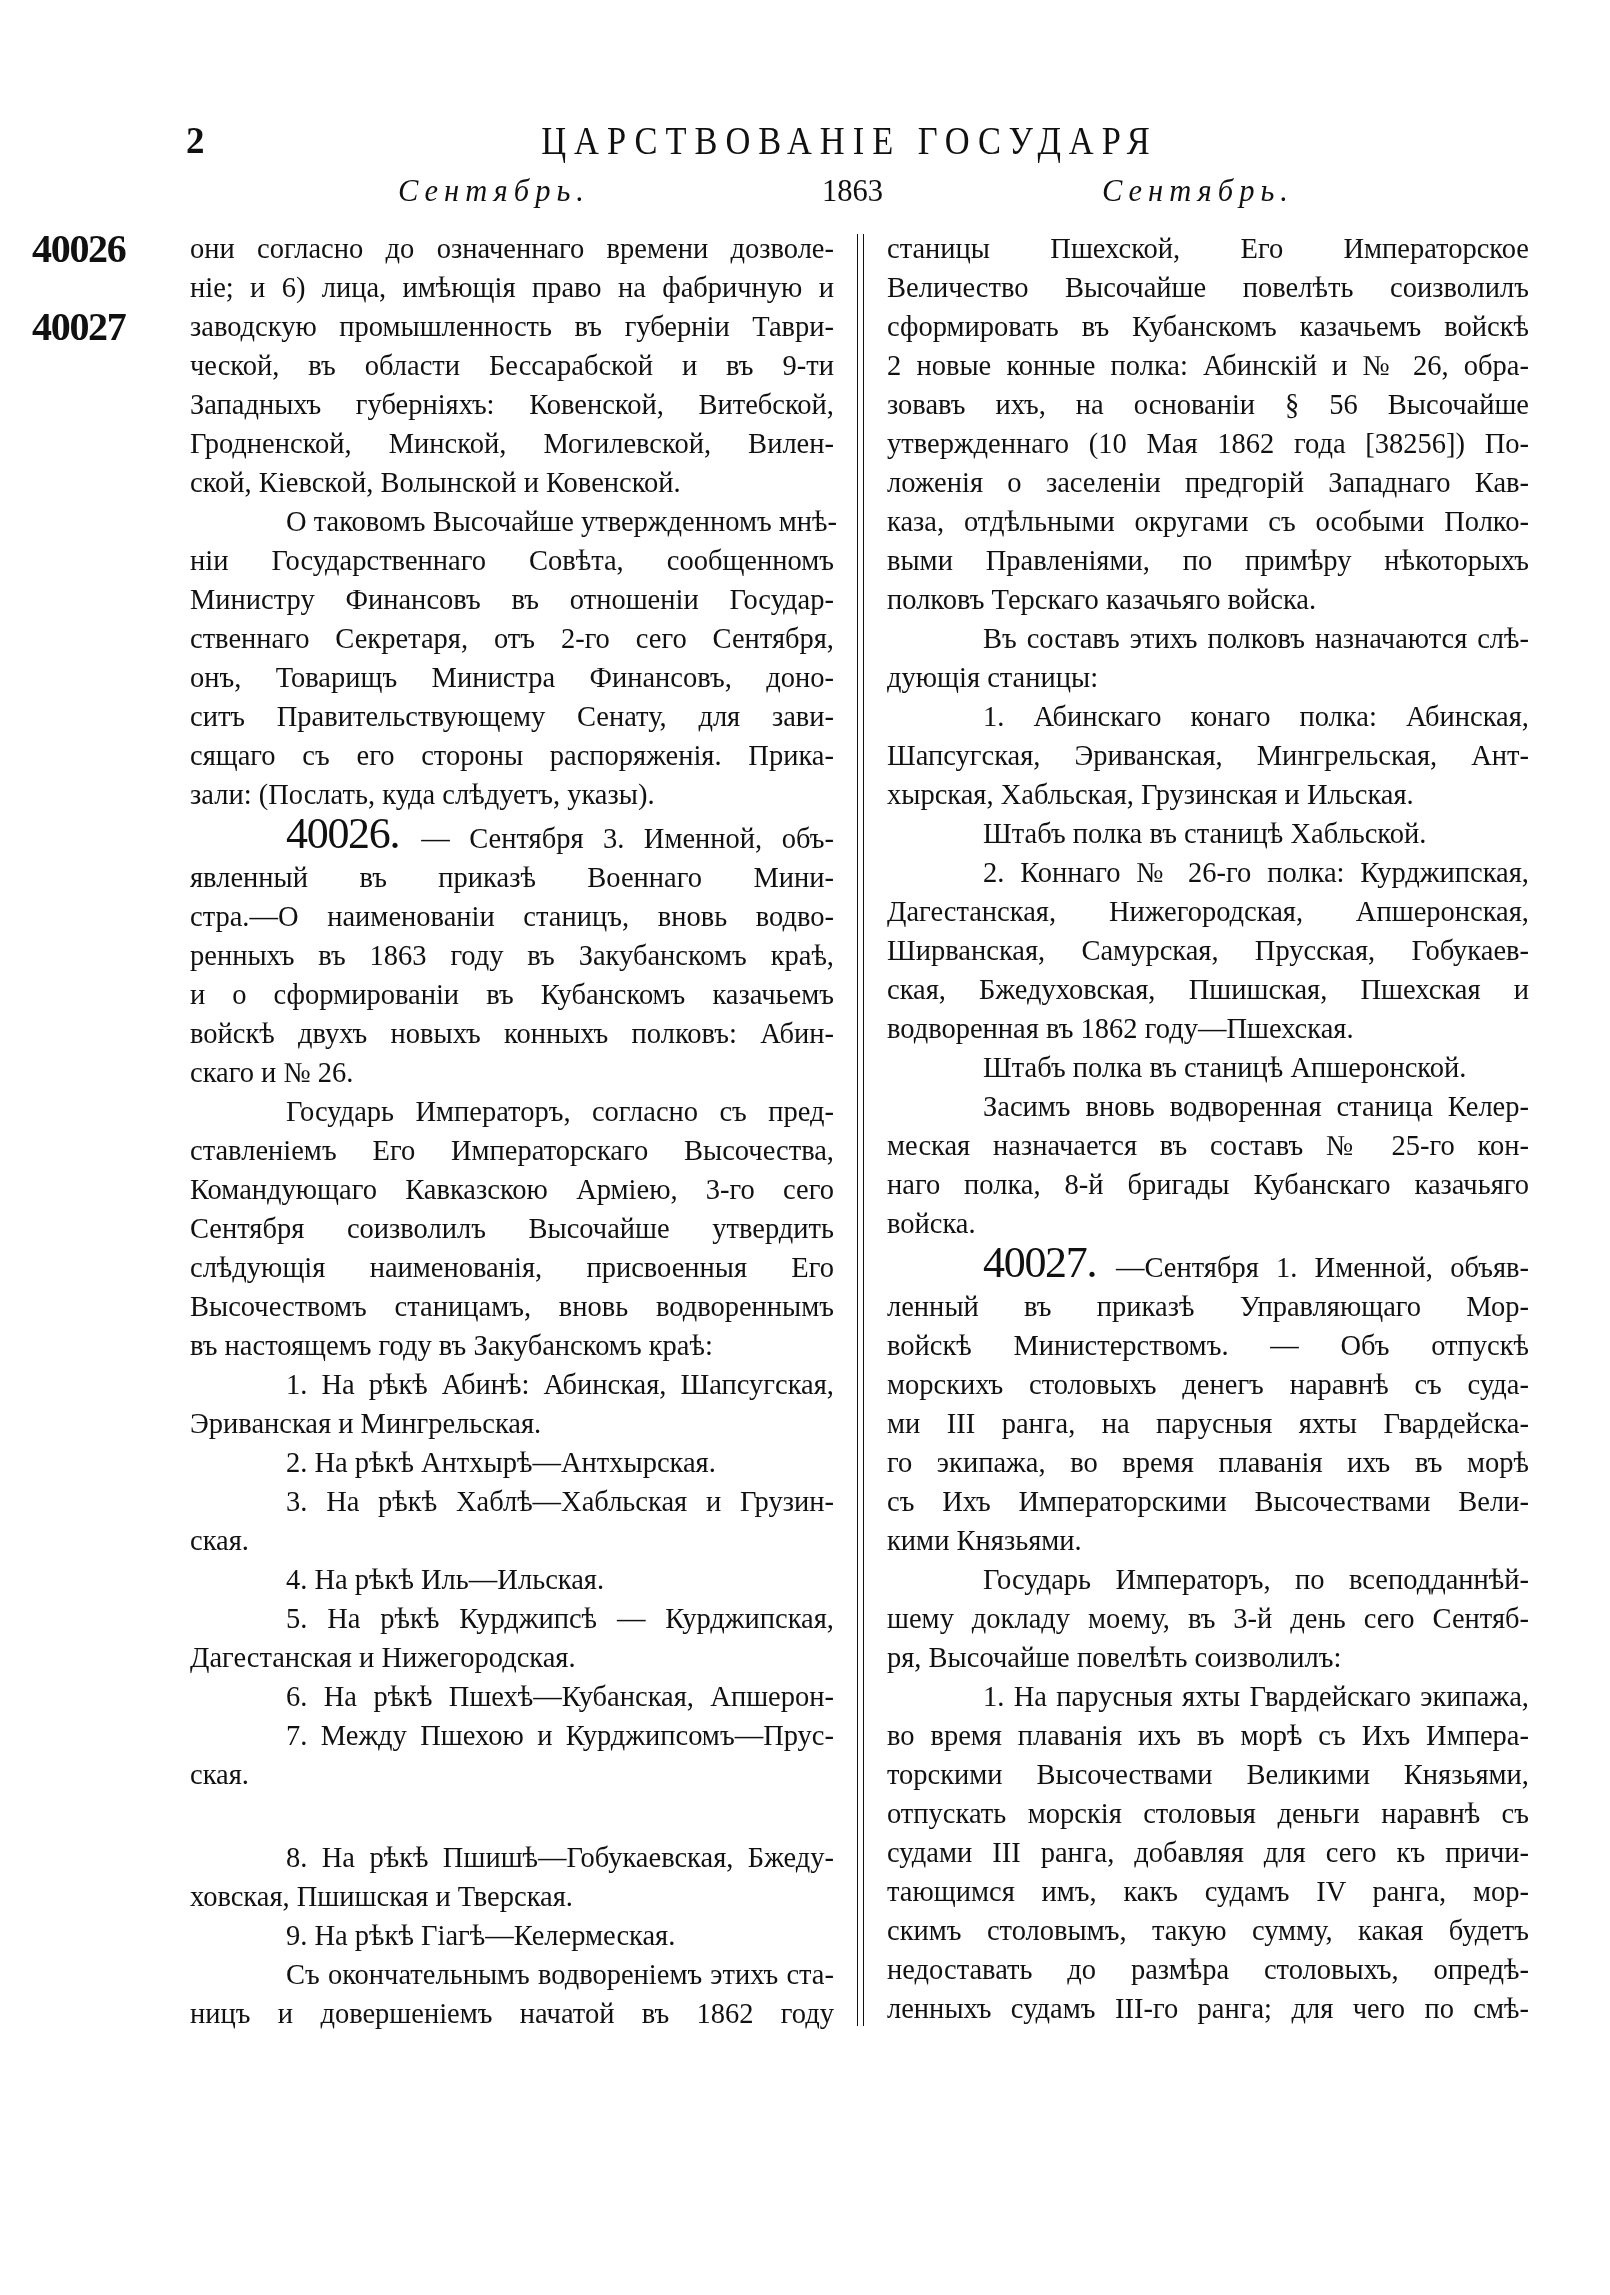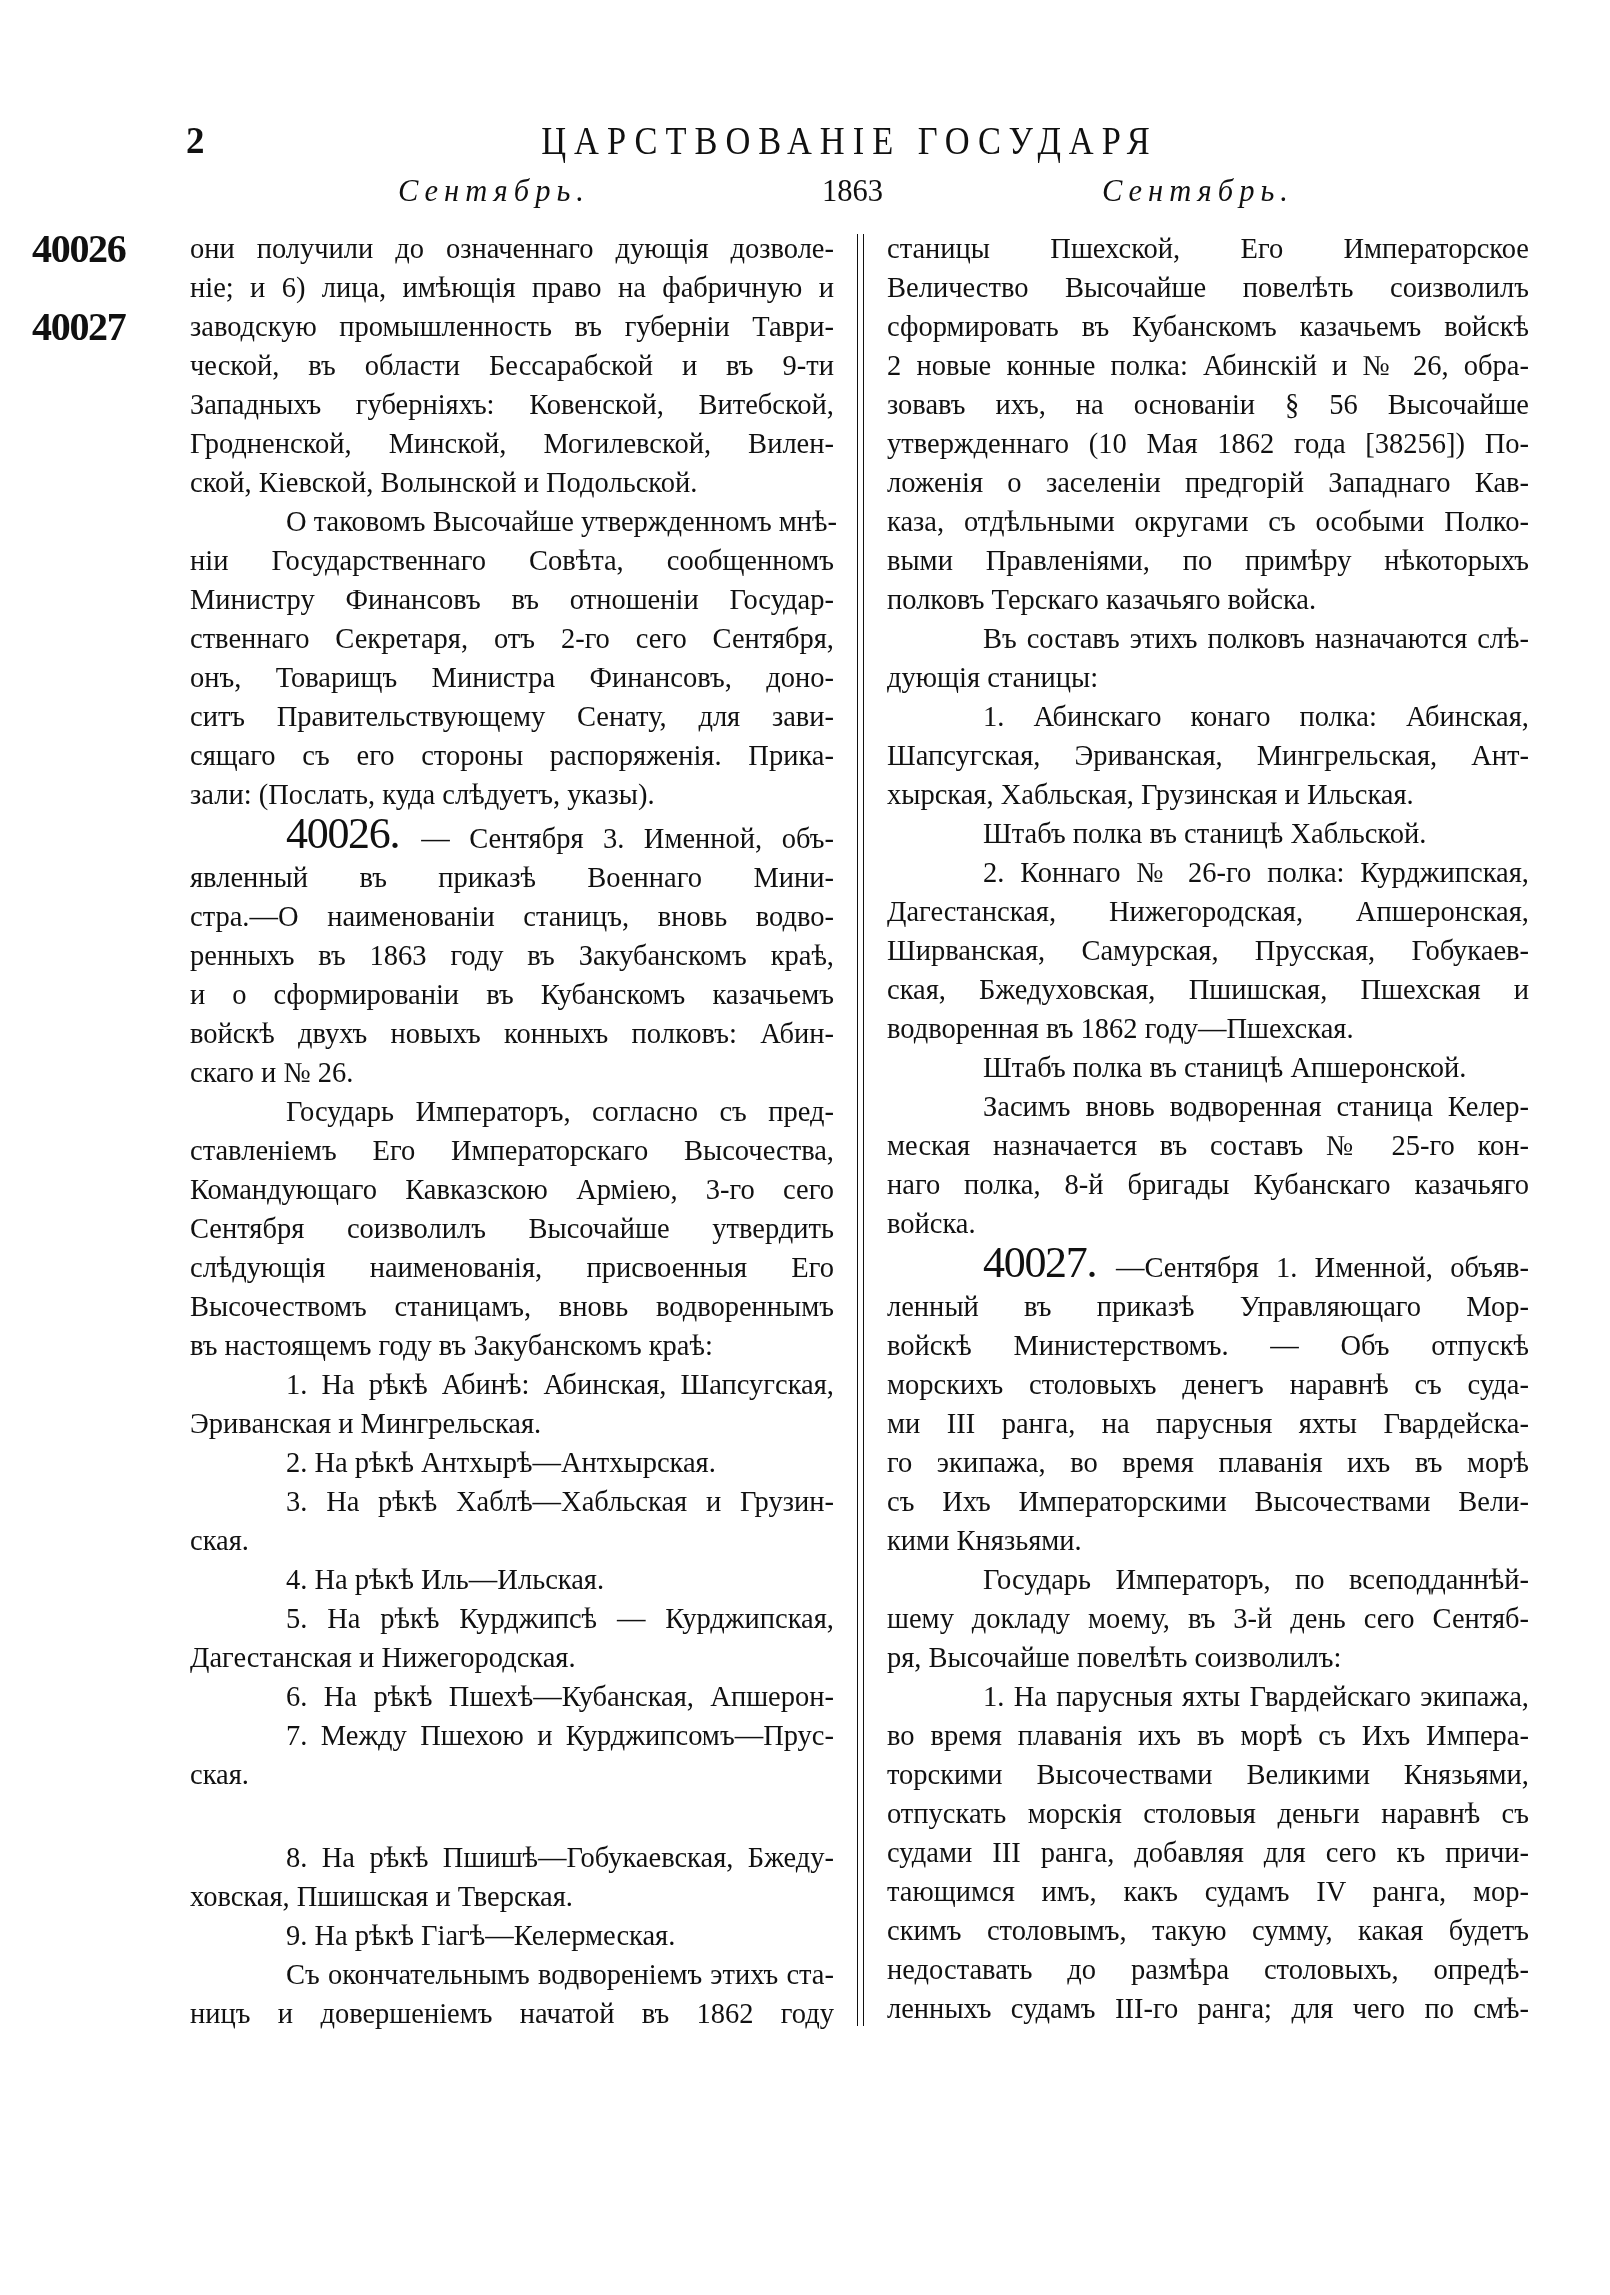--- a/index.html
+++ b/index.html
@@ -30,27 +30,27 @@
 <div class="page-number">2</div>
 <div class="running-title">ЦАРСТВОВАНІЕ ГОСУДАРЯ</div>
 <div class="subhead month sub-left">Сентябрь.</div>
 <div class="subhead sub-year">1863</div>
 <div class="subhead month sub-right">Сентябрь.</div>
 
 <div class="margin-num" style="top:230px">40026</div>
 <div class="margin-num" style="top:308px">40027</div>
 
 <div class="col col-left" id="col-left">
-    <span class="line"><span>они получили до означеннаго дующія дозволе-</span></span>
+    <span class="line"><span>они согласно до означеннаго времени дозволе-</span></span>
     <span class="line"><span>ніе; и 6) лица, имѣющія право на фабричную и</span></span>
     <span class="line"><span>заводскую промышленность въ губерніи Таври-</span></span>
     <span class="line"><span>ческой, въ области Бессарабской и въ 9-ти</span></span>
     <span class="line"><span>Западныхъ губерніяхъ: Ковенской, Витебской,</span></span>
     <span class="line"><span>Гродненской, Минской, Могилевской, Вилен-</span></span>
-    <span class="line last"><span>ской, Кіевской, Волынской и Подольской.</span></span>
+    <span class="line last"><span>ской, Кіевской, Волынской и Ковенской.</span></span>
     <span class="line indent" style="padding-left: 48px;"><span>О таковомъ Высочайше утвержденномъ мнѣ-</span></span>
     <span class="line"><span>ніи Государственнаго Совѣта, сообщенномъ</span></span>
     <span class="line"><span>Министру Финансовъ въ отношеніи Государ-</span></span>
     <span class="line"><span>ственнаго Секретаря, отъ 2-го сего Сентября,</span></span>
     <span class="line"><span>онъ, Товарищъ Министра Финансовъ, доно-</span></span>
     <span class="line"><span>ситъ Правительствующему Сенату, для зави-</span></span>
     <span class="line"><span>сящаго съ его стороны распоряженія. Прика-</span></span>
     <span class="line last"><span>зали: (Послать, куда слѣдуетъ, указы).</span></span>
     <span class="line indent" style="padding-left: 48px;"><span class="num-head">40026. </span><span>— Сентября 3. Именной, объ-</span></span>
     <span class="line"><span>явленный въ приказѣ Военнаго Мини-</span></span>

